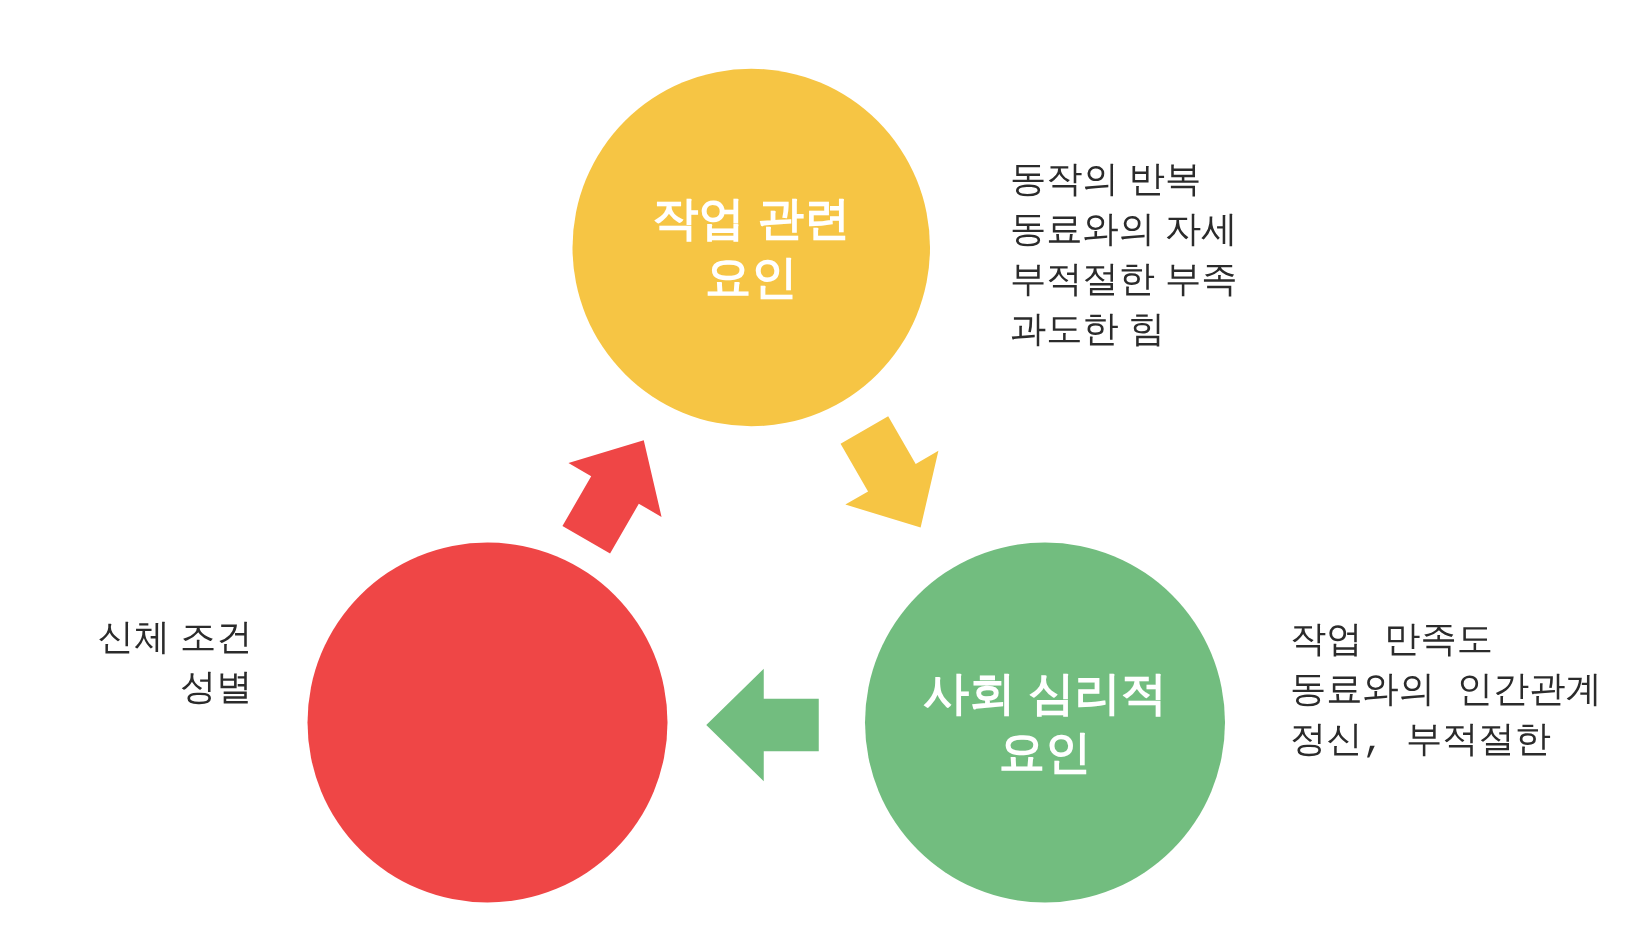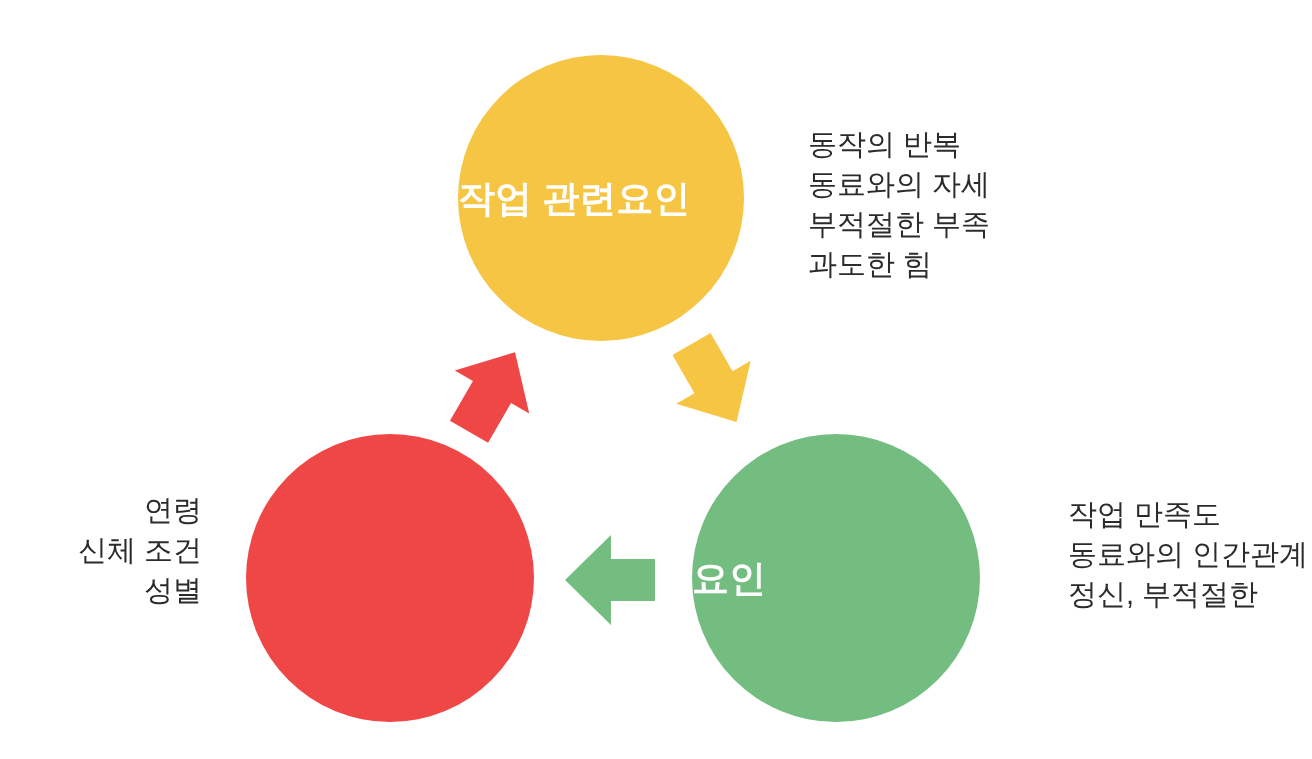--- a/index.html
+++ b/index.html
@@ -12,21 +12,23 @@
     height:759px;
     background:#ffffff;
     overflow:hidden;
   }
 
   .shapes { position:absolute; left:0; top:0; width:1312px; height:759px; }
 
   .node-label {
     position:absolute;
     display:flex;
+    flex-direction:column;
     align-items:center;
+    justify-content:center;
     text-align:center;
     color:#ffffff;
     font-weight:700;
     font-size:37px;
     line-height:47px;
     pointer-events:none;
   }
 
   .details {
     position:absolute;
@@ -53,36 +55,36 @@
 
     <polygon points="492,346 535,392 514,392 514,438 470,438 470,392 449,392" transform="rotate(30 492 392)" fill="#ef4646"></polygon>
   </svg>
 
   <div class="node-label" style="left:458px; top:55px; width:286px; height:286px;">
     <div>작업 관련</div>
     <div>요인</div>
   </div>
 
   <div class="node-label" style="left:692px; top:434px; width:288px; height:288px;">
+    <div>사회 심리적</div>
     <div>요인</div>
   </div>
 
 
   <div class="details" style="left:808px; top:124px;">
     <div>동작의 반복</div>
     <div>동료와의 자세</div>
     <div>부적절한 부족</div>
     <div>과도한 힘</div>
   </div>
 
-  <div class="details" style="left:1068px; top:494px;">
+  <div class="details" style="left:1032px; top:494px;font-family:Liberation Mono, monospace;">
     <div>작업 만족도</div>
     <div>동료와의 인간관계</div>
     <div>정신, 부적절한</div>
   </div>
 
   <div class="details details--right" style="left:22px; top:490px; width:180px;">
-    <div>연령</div>
     <div>신체 조건</div>
     <div>성별</div>
   </div>
 
 </div>
 
 </body></html>

